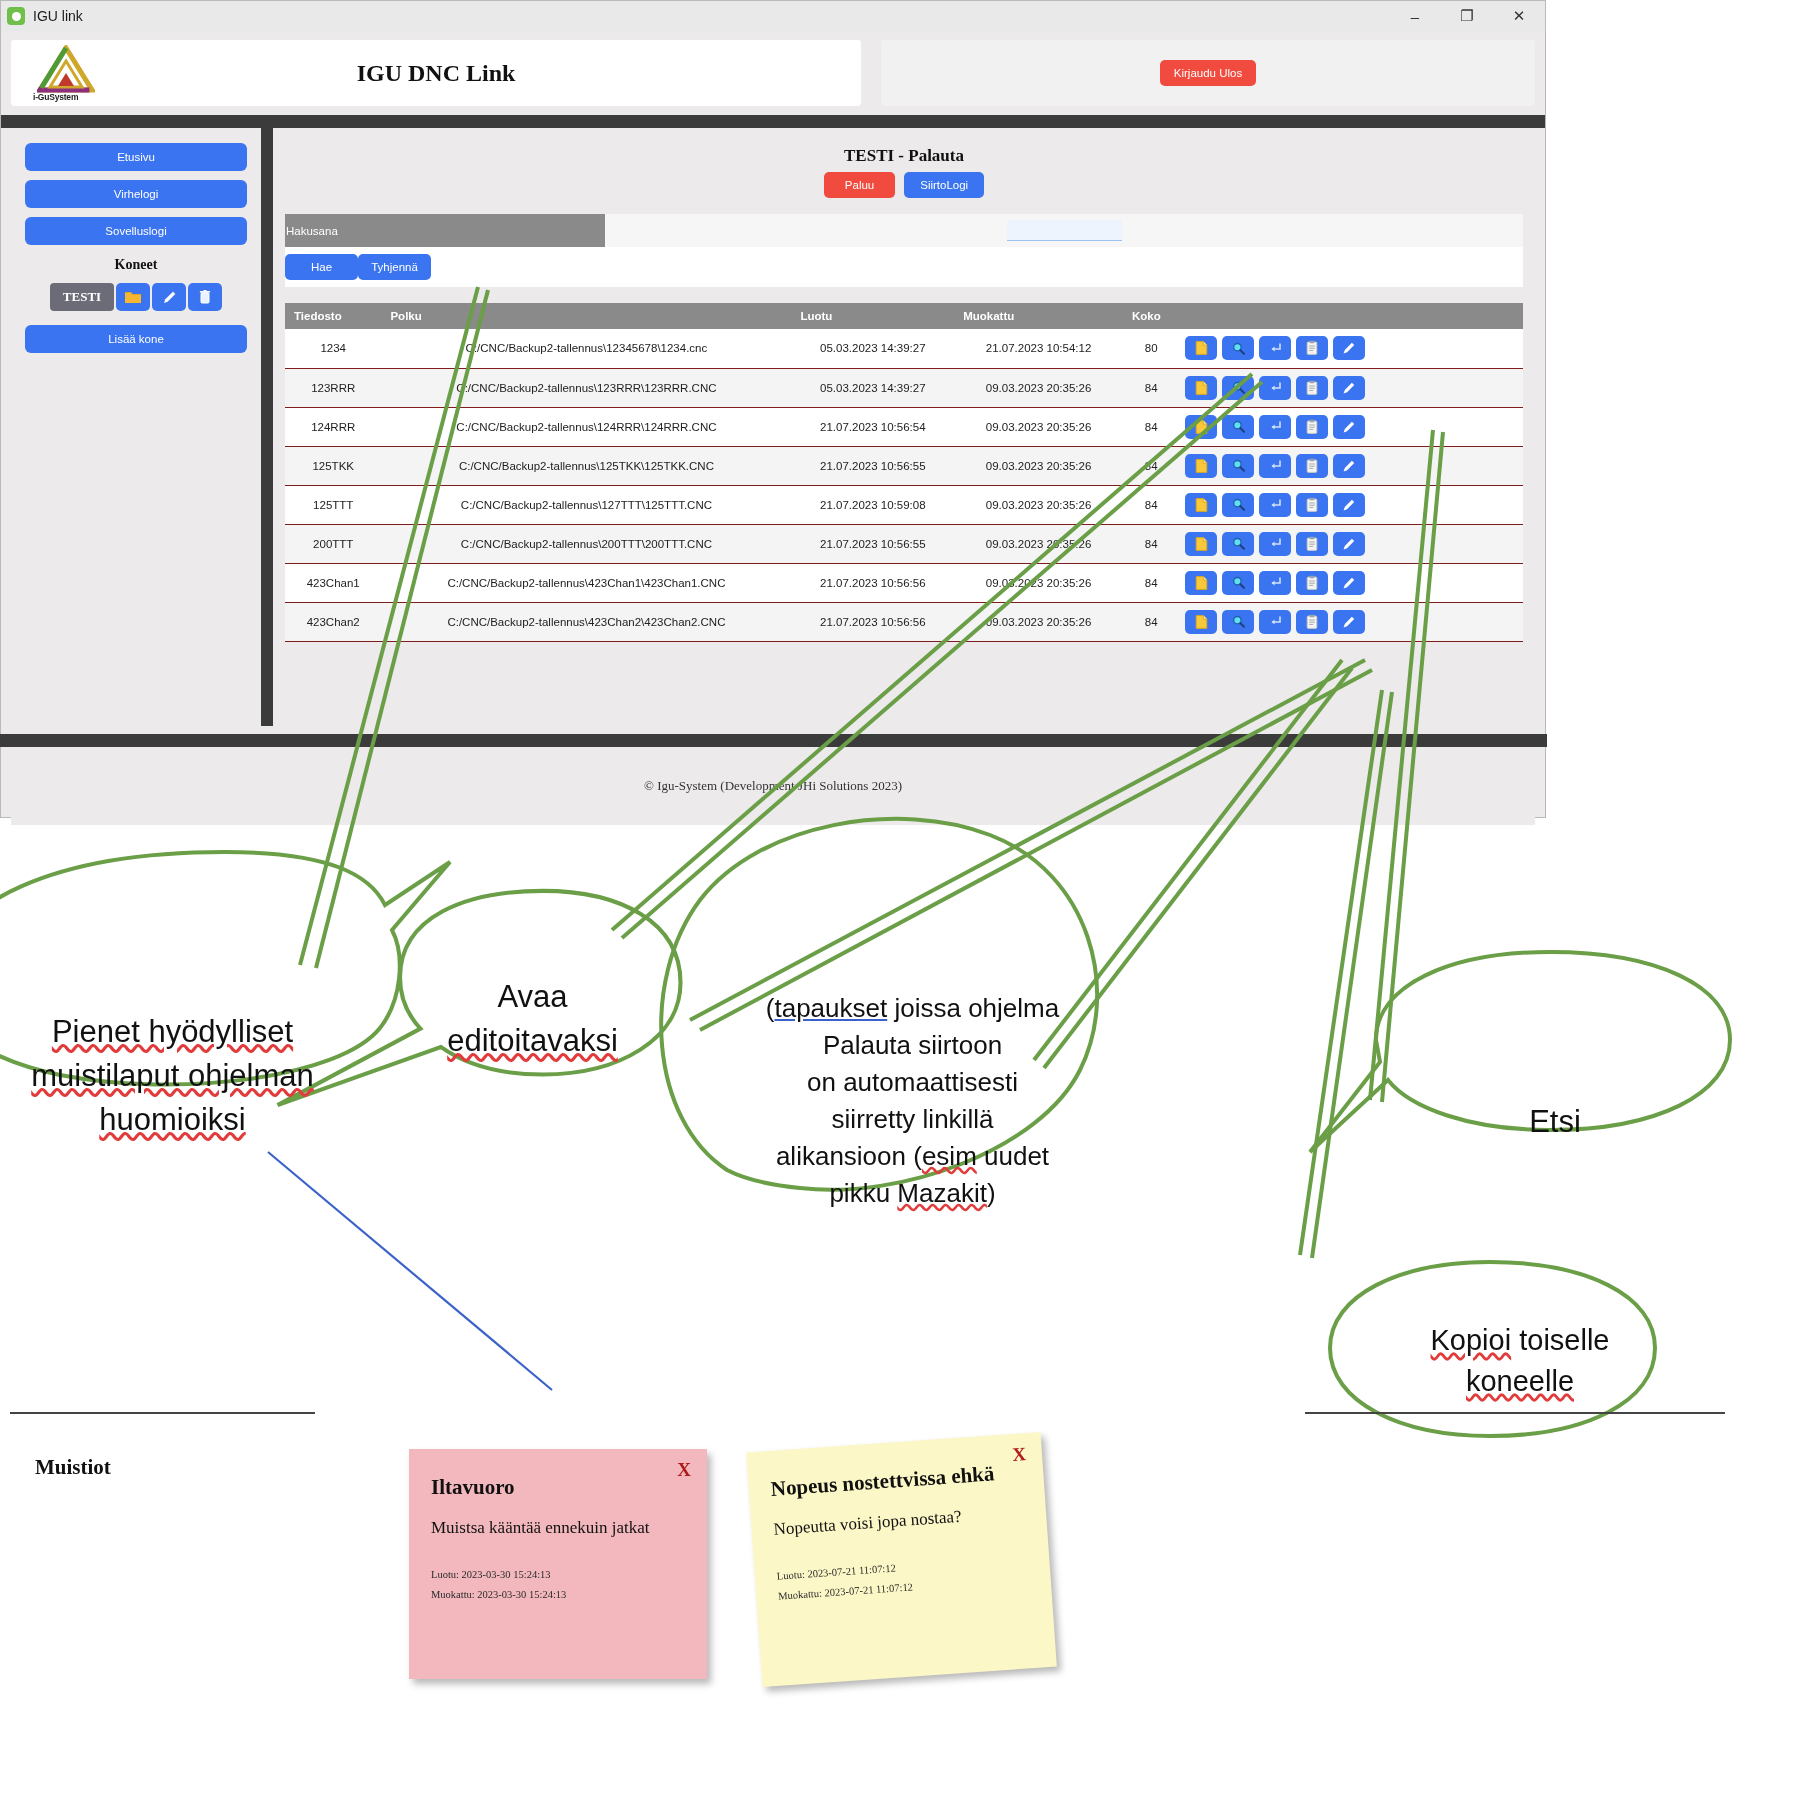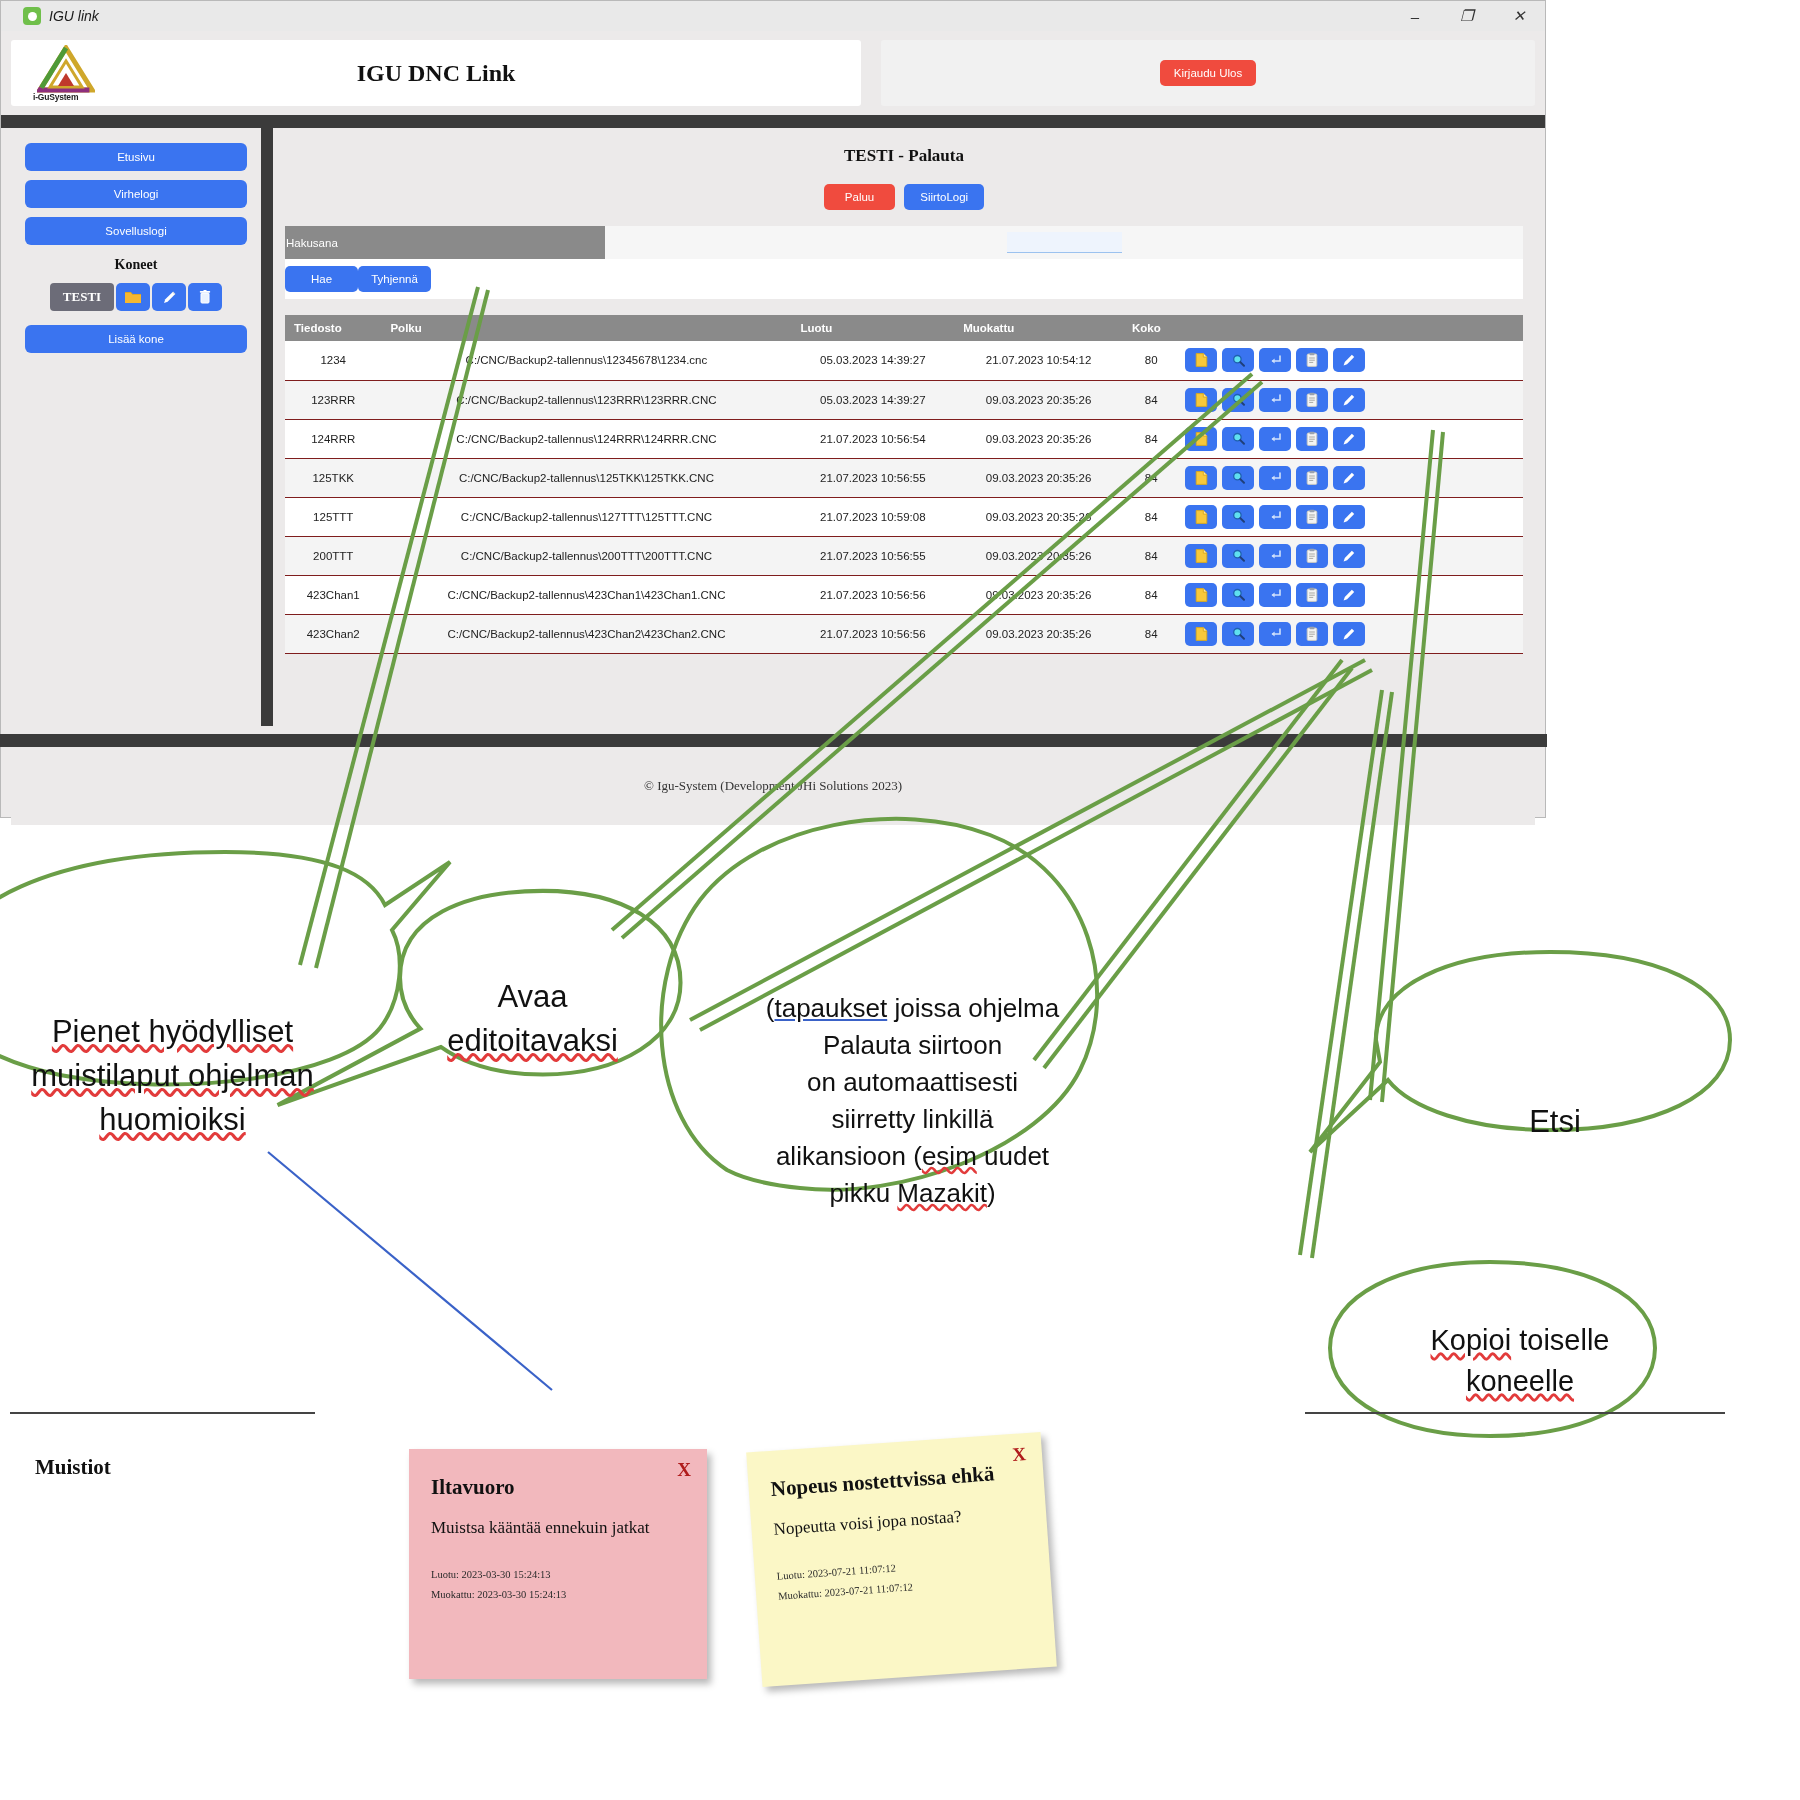--- a/index.html
+++ b/index.html
@@ -12,21 +12,21 @@
     overflow:hidden;
   }
 
   
   #app-window{
     position:absolute; left:0; top:0; width:1546px; height:818px;
     background:#eceaea; border:1px solid #b9b9b9;
   }
   #title-bar{
     height:30px; background:#e9e9e9; display:flex; align-items:center;
-    padding:0 22px; position:relative;font-style:italic;
+    padding:0 6px; position:relative;
   }
   #title-bar .app-ico{
     width:18px;height:18px;border-radius:4px;background:#6fbf4a;
     display:flex;align-items:center;justify-content:center;margin-right:8px;
   }
   #title-bar .app-ico i{
     display:block;width:9px;height:9px;border-radius:50%;
     background:#fff;
   }
   #title-bar .t{ font-size:14px; color:#1b1b1b; }
@@ -89,21 +89,21 @@
   #add-machine{ margin-top:14px; }
 
   #sidebar-sep{ width:12px; background:#3b3b3b; }
 
   #content{
     flex:1; background:#eceaea; padding:18px 12px 0 12px; overflow:hidden;
   }
   #page-title{
     text-align:center;font-family:"Liberation Serif", serif;font-weight:bold;font-size:17px;color:#111;
   }
-  #page-actions{ display:flex;gap:9px;justify-content:center;margin-top:18px; }
+  #page-actions{ display:flex;gap:9px;justify-content:center;margin-top:6px; }
   #btn-paluu{ background:#f04b3e;color:#fff;border:none;border-radius:5px;font-size:11.5px;padding:7px 21px;cursor:pointer; }
   #btn-siirtologi{ background:#3a74f0;color:#fff;border:none;border-radius:5px;font-size:11.5px;padding:7px 16px;cursor:pointer; }
 
   
   #search-panel{ margin-top:16px; background:#f6f6f6; }
   #search-row{ display:flex; height:33px; align-items:stretch; }
   #search-label{
     width:320px;background:#8a8a8a;color:#fff;font-size:11.5px;
     display:flex;align-items:center;padding-left:1px;
   }

